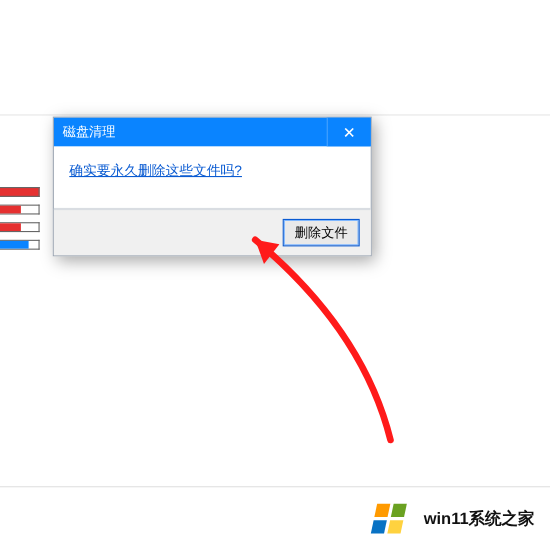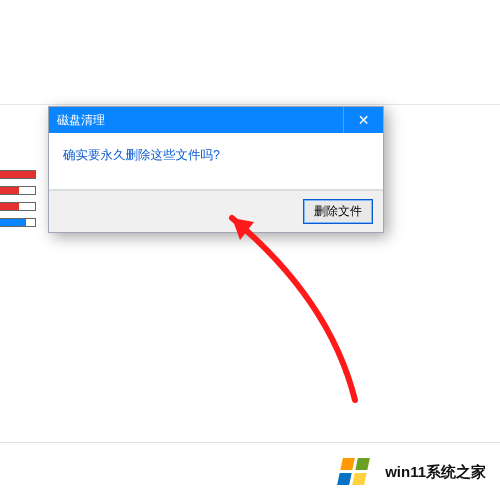--- a/index.html
+++ b/index.html
@@ -28,21 +28,21 @@
     .bar.red { background: #e53030; width: 36px; }
     .bar.half { position: relative; background:#fff; width: 36px;}
     .bar.half::before { content:""; position:absolute; left:0; top:0; bottom:0; width: 55%; background:#e53030; }
     .bar.blue { background:#fff; width: 36px; position: relative;}
     .bar.blue::before { content:""; position:absolute; left:0; top:0; bottom:0; width: 75%; background:#0a84ff; }
 
     .dialog {
       position: absolute;
       left: 48px;
       top: 106px;
-      width: 336px;
+      width: 290px;
       background: #fff;
       border: 1px solid #9ea7b3;
       box-shadow: 4px 4px 14px rgba(0,0,0,0.35);
     }
     .titlebar {
       height: 26px;
       background: #0a84ff;
       color: #fff;
       display: flex;
       align-items: center;
@@ -57,20 +57,21 @@
       display:flex; align-items:center; justify-content:center;
       font-size: 14px;
       cursor: pointer;
       border-left: 1px solid rgba(255,255,255,0.25);
     }
     .dialog-body {
       padding: 14px 14px 2px 14px;
       font-size: 12.5px;
       color: #0a5bd2;
       min-height: 56px;
+      text-decoration: underline;
     }
     .dialog-sep { height:1px; background:#d9dde2; margin: 0; }
     .dialog-footer {
       background: #f0f0f0;
       padding: 8px 10px;
       display:flex;
       justify-content:flex-end;
       gap: 6px;
       border-top:1px solid #d9dde2;
     }

